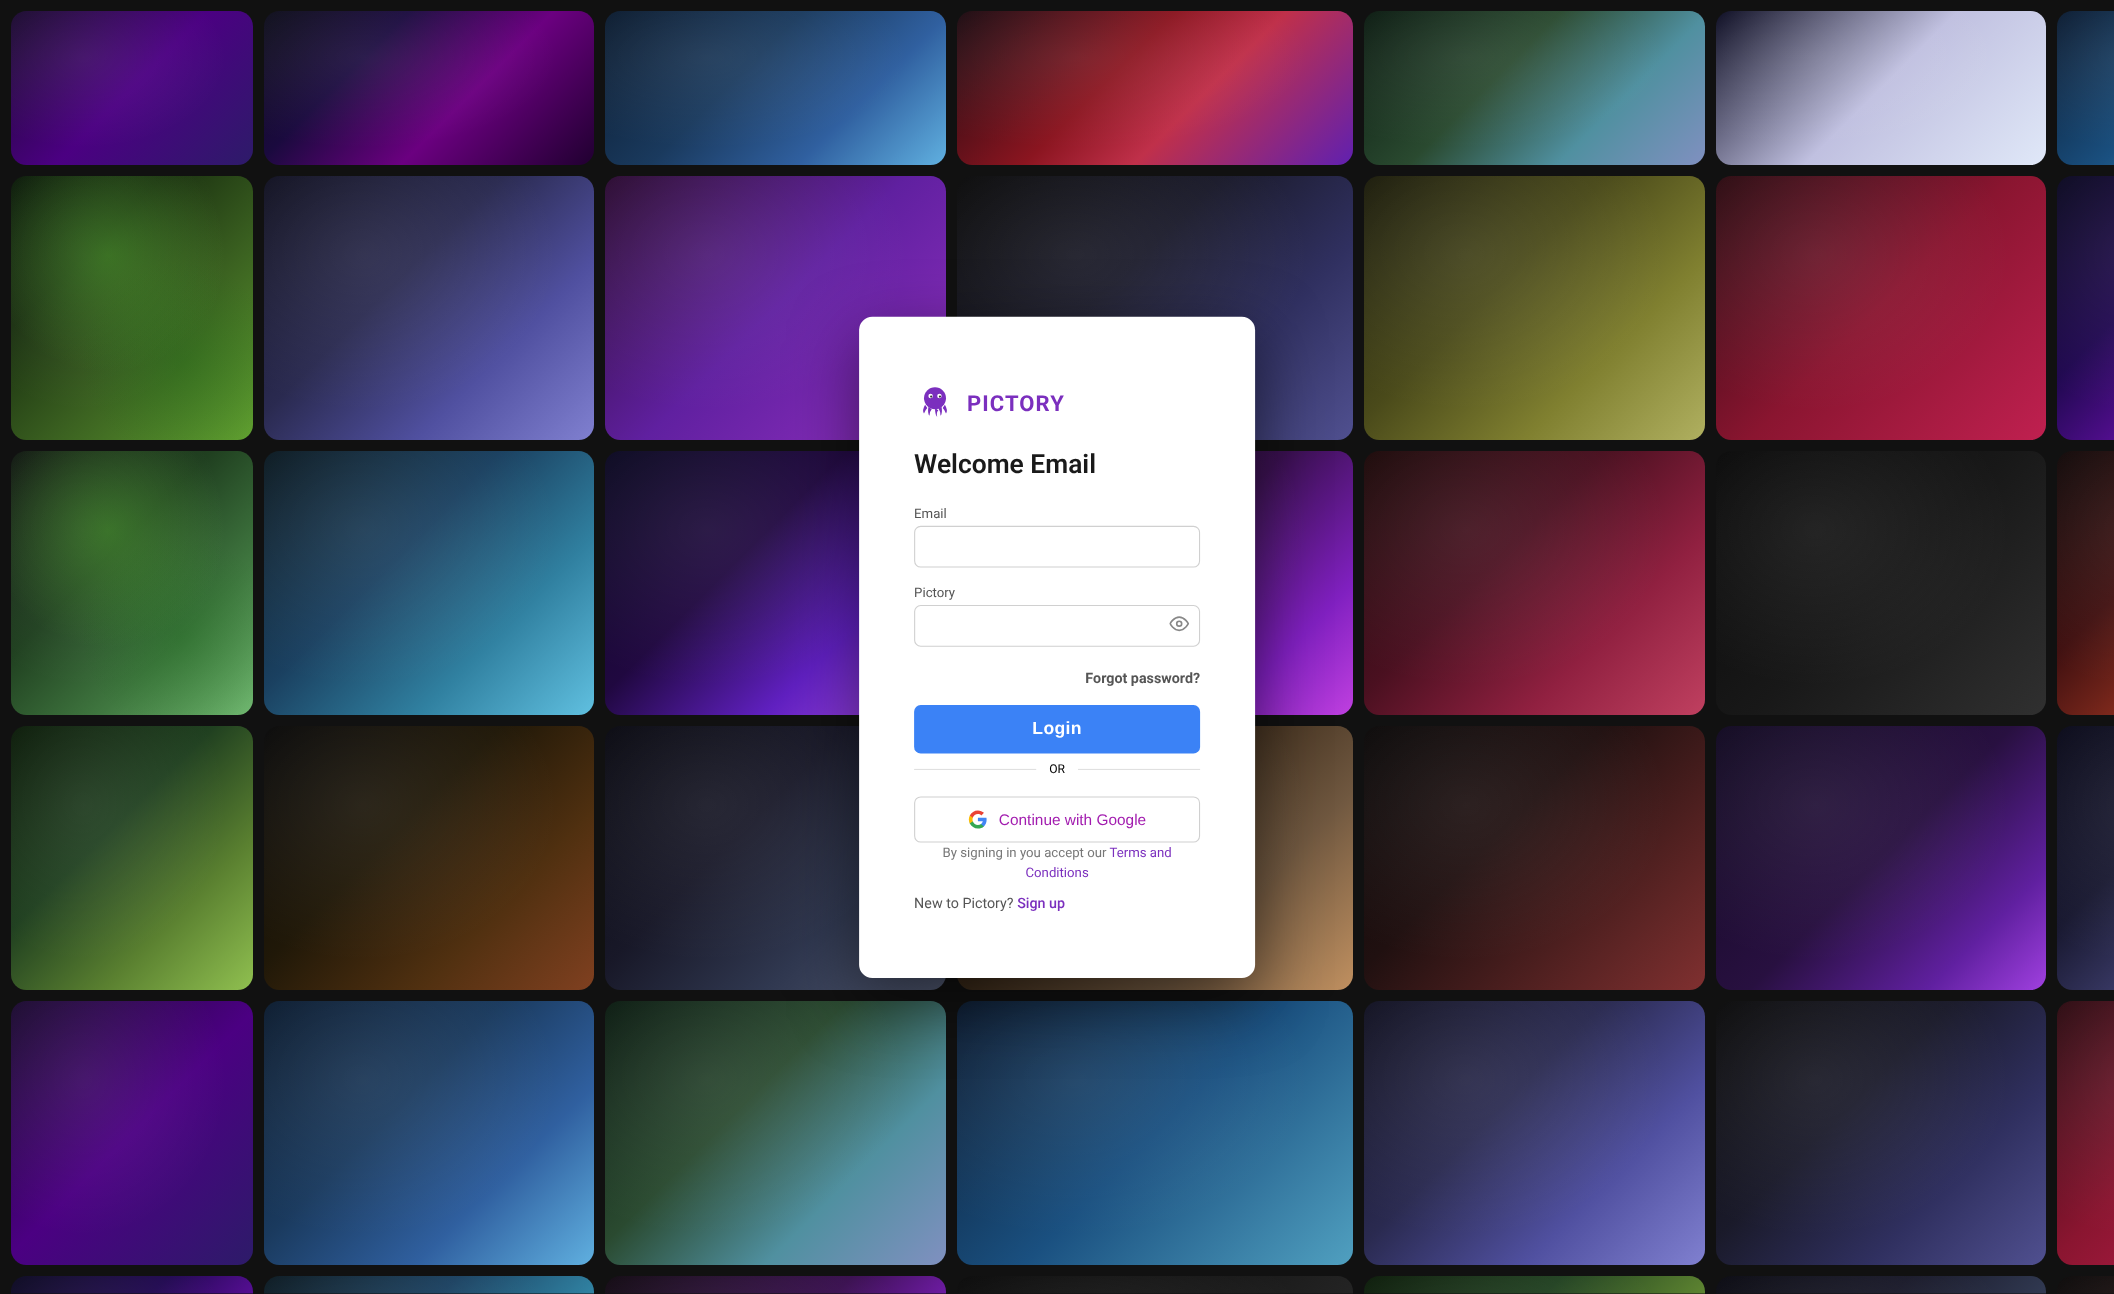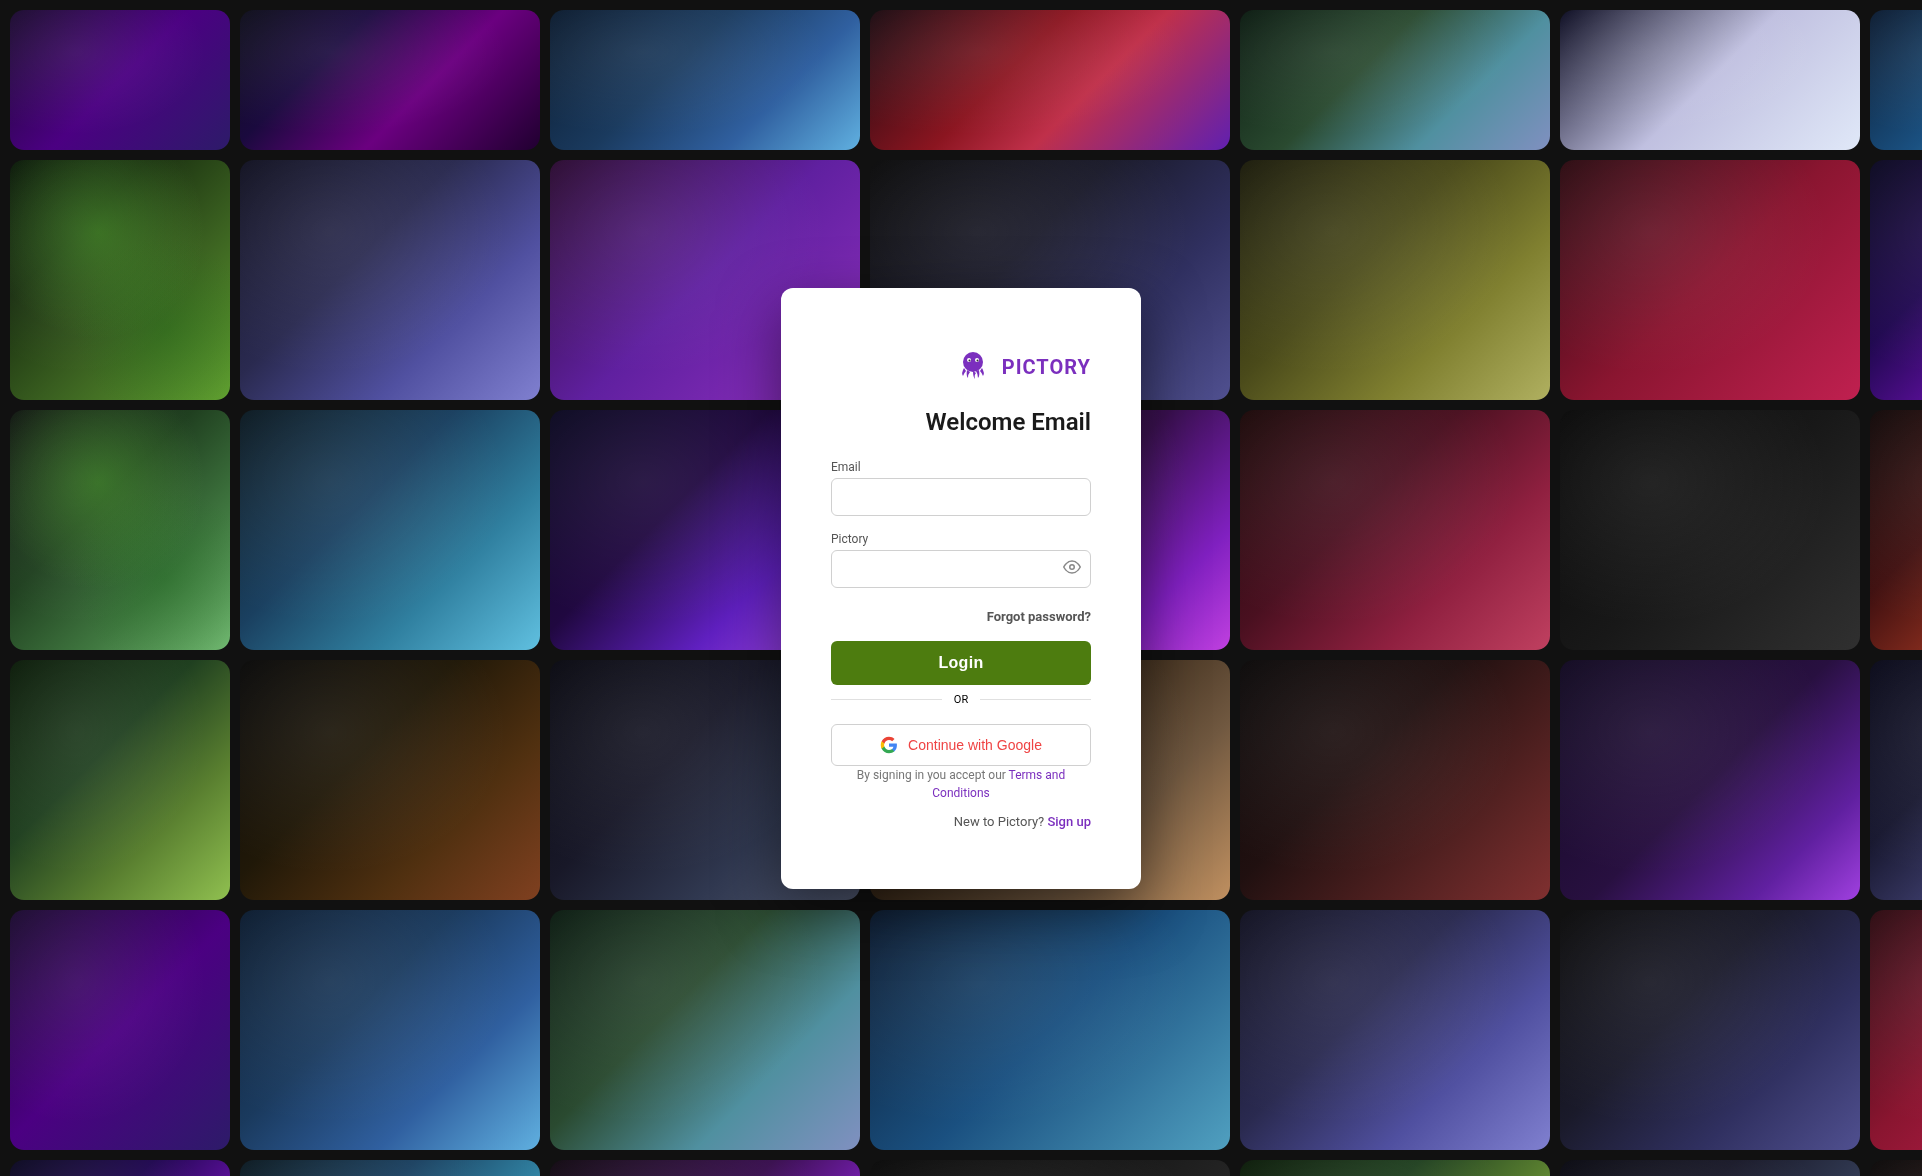--- a/index.html
+++ b/index.html
@@ -91,21 +91,21 @@
     }
 
     .modal-card {
       background: #fff;
       border-radius: 12px;
       padding: 60px 50px;
       width: 360px;
       box-shadow: 0 20px 60px rgba(0,0,0,0.5);
       display: flex;
       flex-direction: column;
-      align-items: flex-end;
+      align-items: flex-start;
       gap: 0;
     }
 
     .logo-area {
       display: flex;
       align-items: center;
       gap: 10px;
       margin-bottom: 22px;
     }
 
@@ -177,21 +177,21 @@
     .forgot-link {
       font-size: 13px;
       color: #555;
       text-decoration: none;
       cursor: pointer;
       font-weight: bold;
     }
 
     .login-btn {
       width: 100%;
-      background: #4d7c0f;
+      background: #3b82f6;
       color: #fff;
       border: none;
       border-radius: 6px;
       padding: 13px;
       font-size: 16px;
       font-weight: 600;
       cursor: pointer;
       margin-bottom: 8px;
       letter-spacing: 0.3px;
     }
@@ -209,21 +209,21 @@
     .or-divider::before, .or-divider::after {
       content: '';
       flex: 1;
       height: 1px;
       background: #e0e0e0;
     }
 
     .google-btn {
       width: 100%;
       background: #fff;
-      color: #ef4444;
+      color: #a21caf;
       border: 1px solid #d0d0d0;
       border-radius: 6px;
       padding: 11px;
       font-size: 14px;
       font-weight: 500;
       cursor: pointer;
       display: flex;
       align-items: center;
       justify-content: center;
       gap: 10px;

